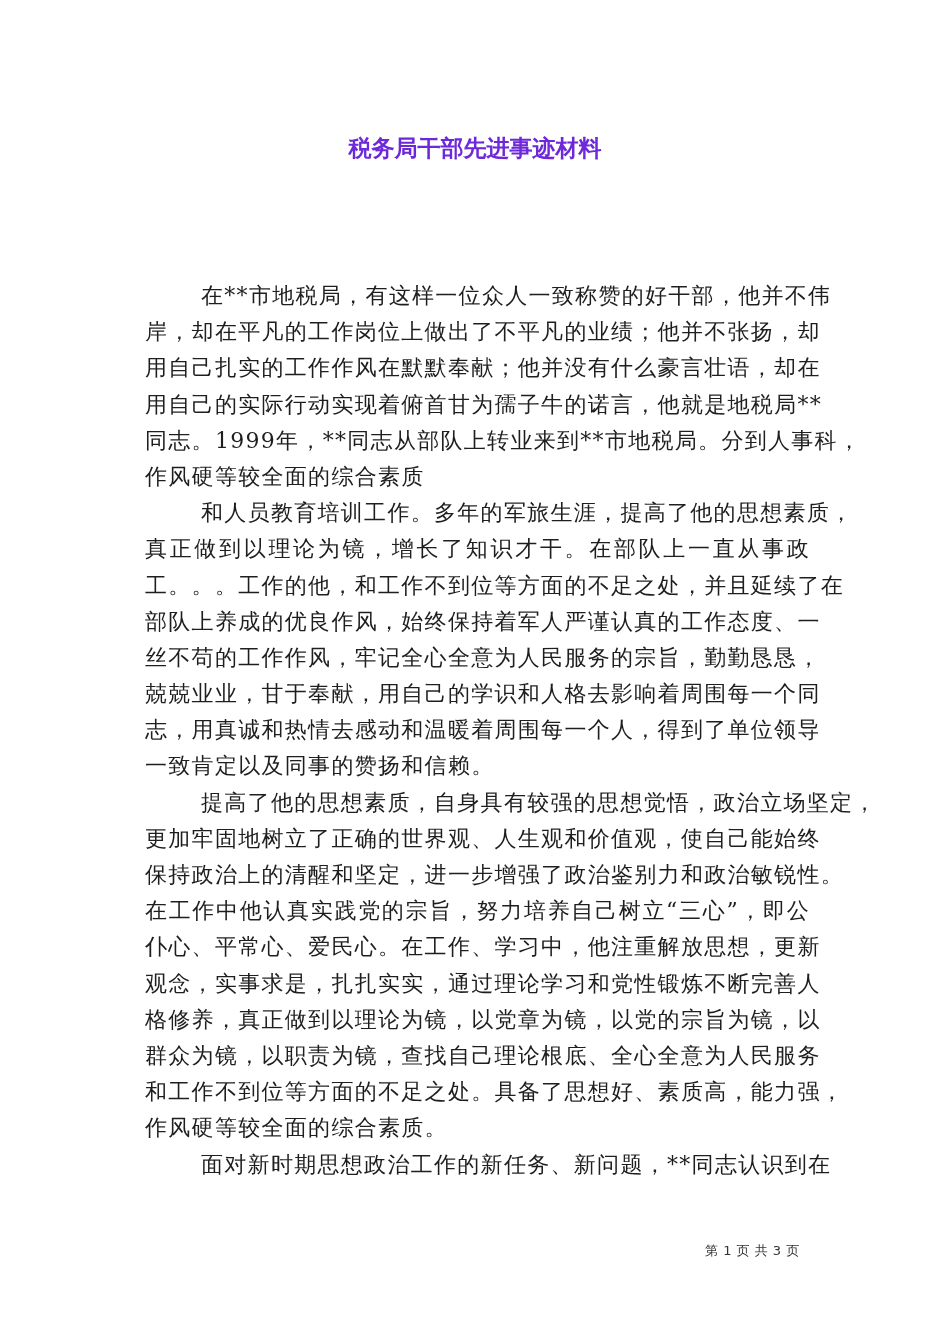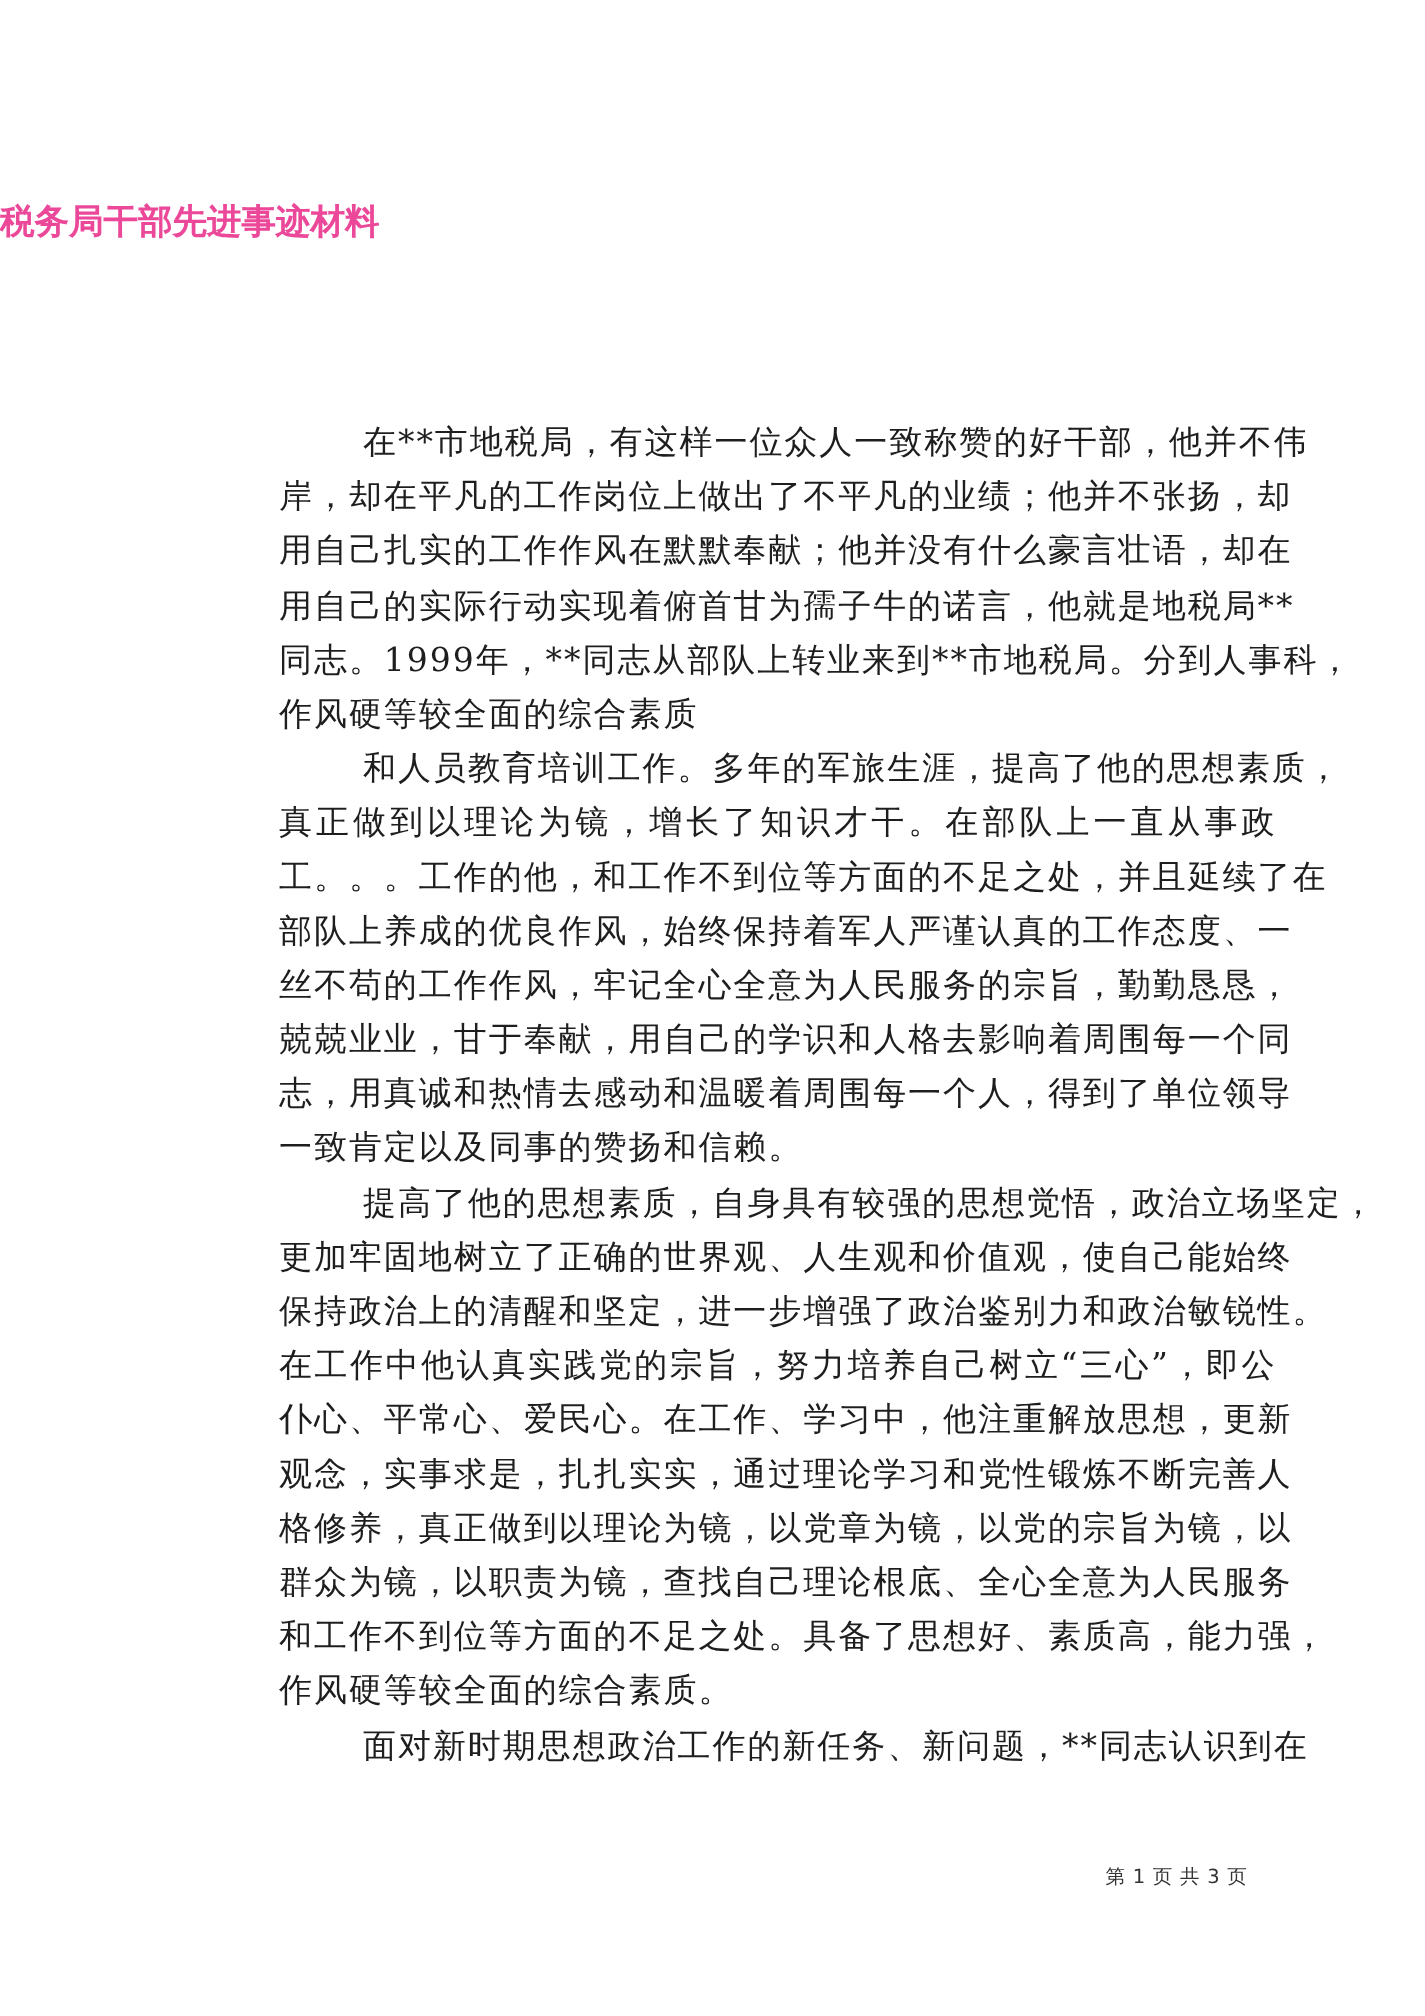--- a/index.html
+++ b/index.html
@@ -20,33 +20,32 @@
       left: 0; top: 0;
       width: 950px;
       height: 1344px;
       background: #ffffff;
     }
     .title {
       position: absolute;
       top: 133px;
       left: 0;
       width: 950px;
-      text-align: left;
+      text-align: center;
       font-size: 23px;
       font-weight: bold;
-      color: #ec4899;
+      color: #6d28d9;
       letter-spacing: 0px;
       line-height: 30px;
     }
     .body-text {
       position: absolute;
       left: 145px;
       top: 278px;
       width: 665px;
-      margin-left: 41px;
     }
     .line {
       height: 36.2px;
       line-height: 36.2px;
       font-size: 22px;
       white-space: nowrap;
       letter-spacing: 1.3px;
       text-align: justify;
       text-align-last: justify;
       color: #1e1e1e;
@@ -58,21 +57,20 @@
       padding-left: 56px;
     }
     .footer {
       position: absolute;
       top: 1242px;
       left: 705px;
       font-size: 13px;
       color: #333333;
       font-family: "DejaVu Sans", "Liberation Sans", sans-serif;
       letter-spacing: 0.5px;
-      margin-left: 32px;
     }
   </style>
 </head>
 <body>
 
 <div class="page">
   <div class="title">税务局干部先进事迹材料</div>
 
   <div class="body-text">
 

